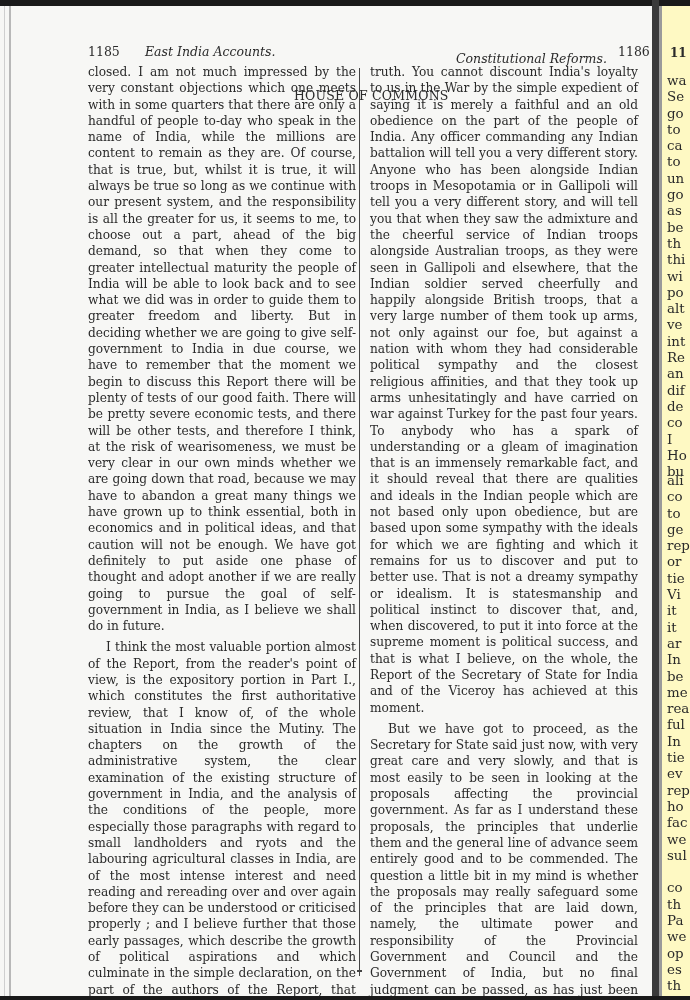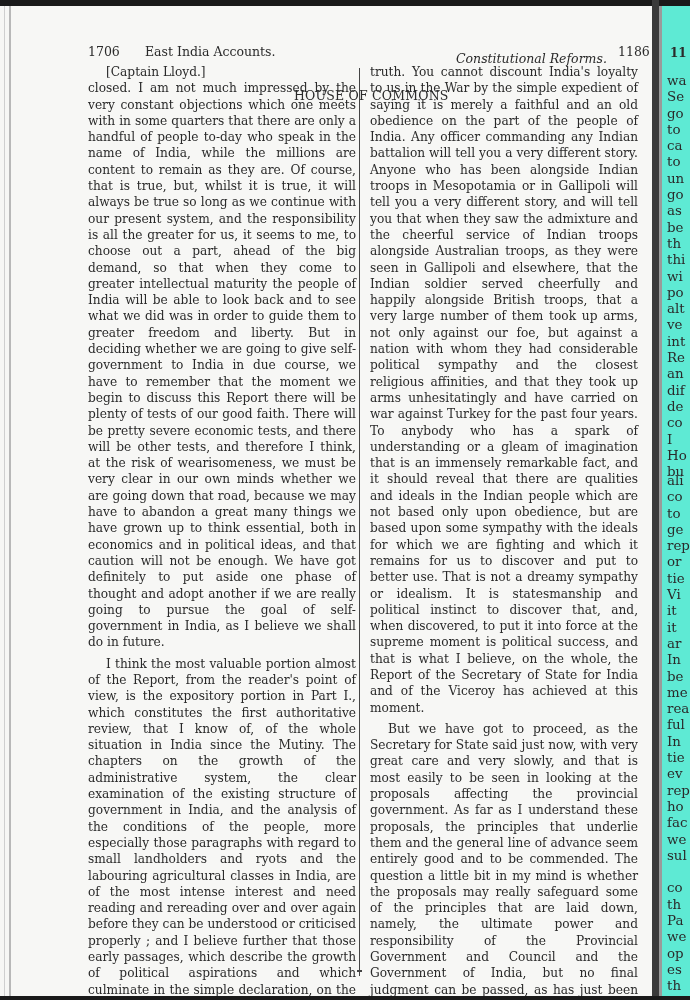--- a/index.html
+++ b/index.html
@@ -9,28 +9,28 @@
       font-family: "DejaVu Serif", "Liberation Serif", serif;
       color: #2a2a2a;
     }
     .top-edge { position: absolute; left: 0; top: 0; width: 690px; height: 6px; background: #1a1a1a; }
     .bottom-edge { position: absolute; left: 0; bottom: 0; width: 690px; height: 4px; background: #1a1a1a; }
     .left-rule { position: absolute; left: 9px; top: 6px; width: 2px; height: 990px; background: #b8b8b8; }
     .left-rule2 { position: absolute; left: 4px; top: 6px; width: 1px; height: 990px; background: #cfcfcf; }
     .page { position: absolute; left: 0; top: 6px; width: 652px; height: 990px; background: #f7f7f5; }
     .gutter { position: absolute; left: 652px; top: 0; width: 7px; height: 1000px; background: #3a3a3a; }
     .gutter-light { position: absolute; left: 659px; top: 6px; width: 3px; height: 990px; background: #9a9a9a; }
-    .next-page { position: absolute; left: 662px; top: 6px; width: 28px; height: 990px; background: #5eead4; overflow: hidden; }
+    .next-page { position: absolute; left: 662px; top: 6px; width: 28px; height: 990px; background: #fef9c3; overflow: hidden; }
     .next-page .np-num { position: absolute; left: 8px; top: 40px; font-size: 12px; font-weight: bold; }
     .next-page .np-lines { position: absolute; left: 5px; top: 67px; width: 60px; font-size: 13.4px; line-height: 16.3px; white-space: pre; }
     .next-page .np-lines2 { position: absolute; left: 5px; top: 467px; width: 60px; font-size: 13.4px; line-height: 16.3px; white-space: pre; }
 
     .header { position: absolute; top: 44px; left: 88px; width: 560px; height: 18px; font-size: 12.5px; }
     .header .pnum-left { position: absolute; left: 0; top: 0; }
-    .header .run-left { position: absolute; left: 57px; top: 0; }
+    .header .run-left { position: absolute; left: 57px; top: 0; font-style: italic; }
     .header .center { position: absolute; left: 206px; top: 0; letter-spacing: 0.2px; margin-top: 44px; }
     .header .run-right { position: absolute; left: 368px; top: 7px; font-style: italic; }
     .header .pnum-right { position: absolute; left: 530px; top: 0; }
 
     .col { position: absolute; top: 64px; width: 268px; font-size: 12.2px; line-height: 16.3px; text-align: justify; }
     .col-left { left: 88px; }
     .col-right { left: 370px; }
     .col p { margin: 0; }
     .col p.indent { text-indent: 18px; }
     .col p.gap { margin-top: 5px; }
@@ -40,29 +40,28 @@
   </style>
 </head>
 <body>
 
 <div class="top-edge"></div>
 <div class="page"></div>
 <div class="left-rule2"></div>
 <div class="left-rule"></div>
 
 <div class="header">
-  <span class="pnum-left">1706</span>
+  <span class="pnum-left">1185</span>
   <span class="run-left">East India Accounts.</span>
   <span class="center">HOUSE OF COMMONS</span>
   <span class="run-right">Constitutional Reforms.</span>
   <span class="pnum-right">1186</span>
 </div>
 
 <div class="col col-left">
-  <p class="speaker">[Captain Lloyd.]</p>
   <p>closed. I am not much impressed by the very constant objections which one meets with in some quarters that there are only a handful of people to-day who speak in the name of India, while the millions are content to remain as they are. Of course, that is true, but, whilst it is true, it will always be true so long as we continue with our present system, and the responsibility is all the greater for us, it seems to me, to choose out a part, ahead of the big demand, so that when they come to greater intellectual maturity the people of India will be able to look back and to see what we did was in order to guide them to greater freedom and liberty. But in deciding whether we are going to give self-government to India in due course, we have to remember that the moment we begin to discuss this Report there will be plenty of tests of our good faith. There will be pretty severe economic tests, and there will be other tests, and therefore I think, at the risk of wearisomeness, we must be very clear in our own minds whether we are going down that road, because we may have to abandon a great many things we have grown up to think essential, both in economics and in political ideas, and that caution will not be enough. We have got definitely to put aside one phase of thought and adopt another if we are really going to pursue the goal of self-government in India, as I believe we shall do in future.</p>
   <p class="indent gap">I think the most valuable portion almost of the Report, from the reader's point of view, is the expository portion in Part I., which constitutes the first authoritative review, that I know of, of the whole situation in India since the Mutiny. The chapters on the growth of the administrative system, the clear examination of the existing structure of government in India, and the analysis of the conditions of the people, more especially those paragraphs with regard to small landholders and ryots and the labouring agricultural classes in India, are of the most intense interest and need reading and rereading over and over again before they can be understood or criticised properly ; and I believe further that those early passages, which describe the growth of political aspirations and which culminate in the simple declaration, on the part of the authors of the Report, that India's position in the Empire is clearly becoming a matter of increasing concern to the leaders of Indian opinion, is the exact truth and no less than the</p>
 </div>
 
 <div class="divider"></div>
 <div class="divider-tick"></div>
 
 <div class="col col-right">
   <p>truth. You cannot discount India's loyalty to us in the War by the simple expedient of saying it is merely a faithful and an old obedience on the part of the people of India. Any officer commanding any Indian battalion will tell you a very different story. Anyone who has been alongside Indian troops in Mesopotamia or in Gallipoli will tell you a very different story, and will tell you that when they saw the admixture and the cheerful service of Indian troops alongside Australian troops, as they were seen in Gallipoli and elsewhere, that the Indian soldier served cheerfully and happily alongside British troops, that a very large number of them took up arms, not only against our foe, but against a nation with whom they had considerable political sympathy and the closest religious affinities, and that they took up arms unhesitatingly and have carried on war against Turkey for the past four years. To anybody who has a spark of understanding or a gleam of imagination that is an immensely remarkable fact, and it should reveal that there are qualities and ideals in the Indian people which are not based only upon obedience, but are based upon some sympathy with the ideals for which we are fighting and which it remains for us to discover and put to better use. That is not a dreamy sympathy or idealism. It is statesmanship and political instinct to discover that, and, when discovered, to put it into force at the supreme moment is political success, and that is what I believe, on the whole, the Report of the Secretary of State for India and of the Viceroy has achieved at this moment.</p>
   <p class="indent gap">But we have got to proceed, as the Secretary for State said just now, with very great care and very slowly, and that is most easily to be seen in looking at the proposals affecting the provincial government. As far as I understand these proposals, the principles that underlie them and the general line of advance seem entirely good and to be commended. The question a little bit in my mind is whether the proposals may really safeguard some of the principles that are laid down, namely, the ultimate power and responsibility of the Provincial Government and Council and the Government of India, but no final judgment can be passed, as has just been admitted, until the questions of the constitution of the electorates and of the separation of the reserved and the transferred powers are decided, and I</p>

